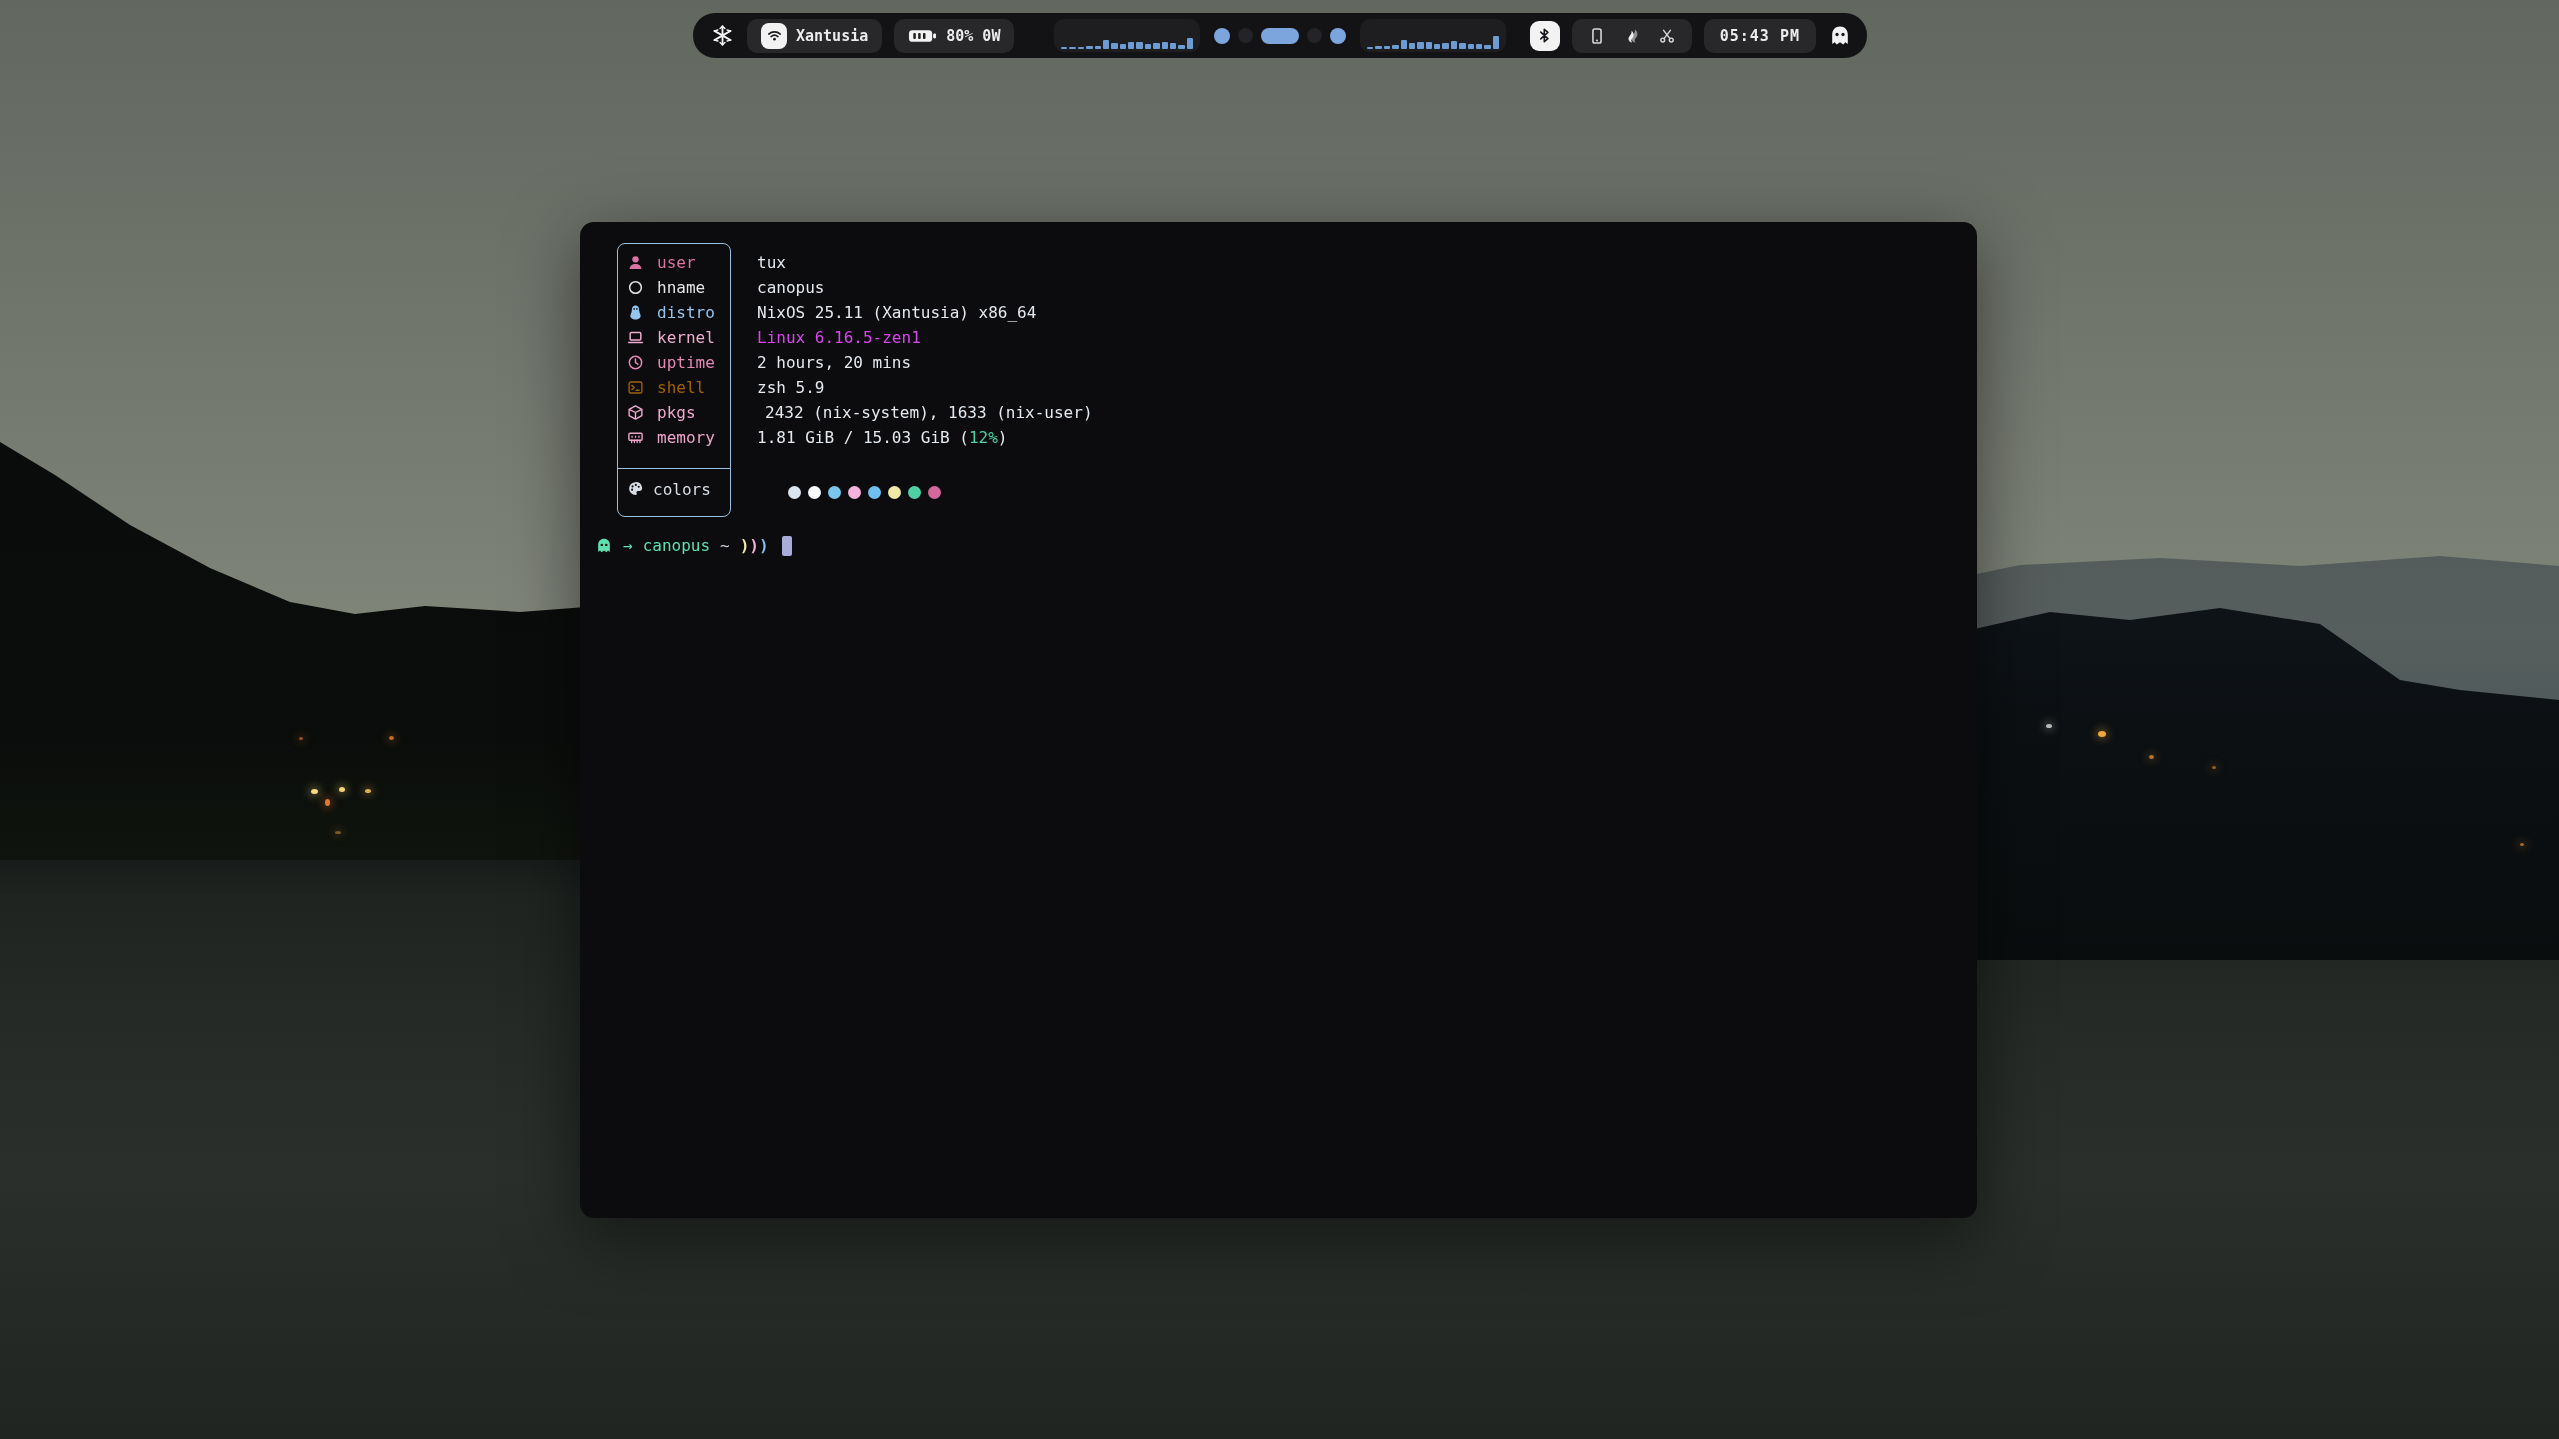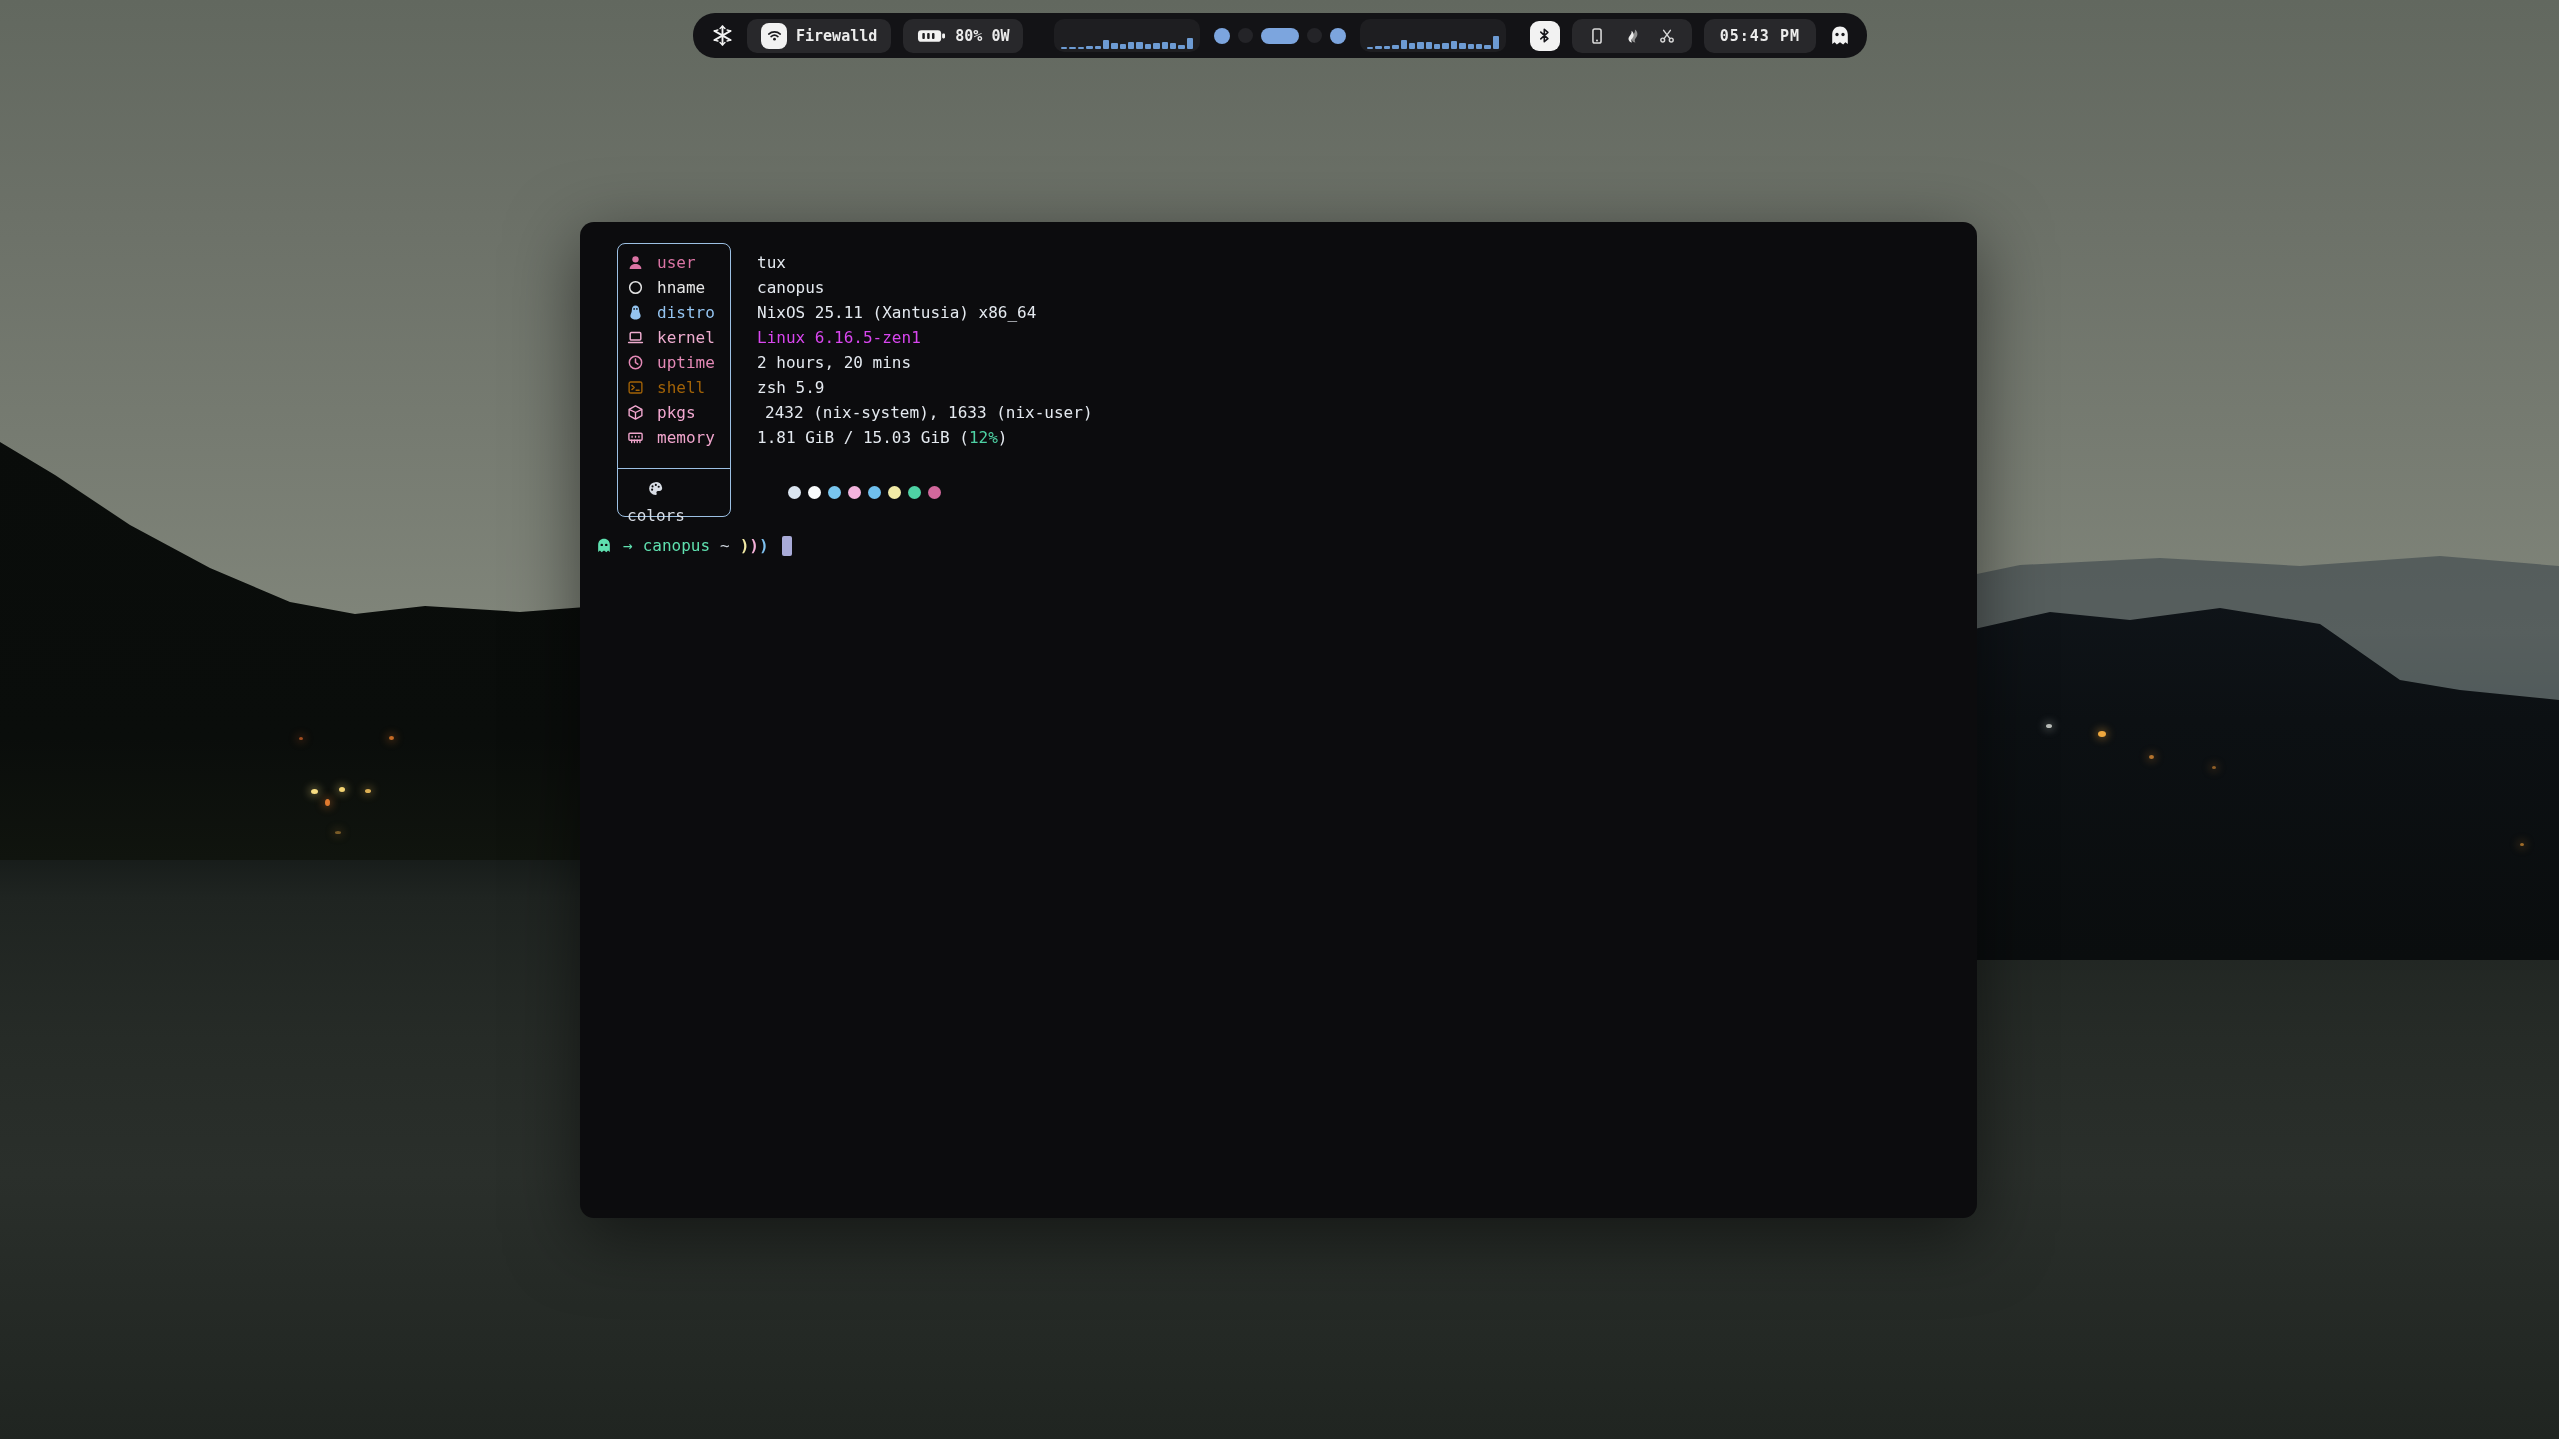--- a/index.html
+++ b/index.html
@@ -55,21 +55,21 @@
   .terminal{position:absolute;left:580px;top:222px;width:1397px;height:996px;background:#0c0c0e;
     border-radius:14px;box-shadow:0 18px 70px rgba(0,0,0,.5);color:#e4e9ef;font-size:16px;}
   .fetch-box{position:absolute;left:37px;top:21px;width:114px;height:274px;border:1.5px solid #9cc0e3;border-radius:8px;box-sizing:border-box;}
   .fetch-divider{position:absolute;left:0;right:0;top:224px;border-top:1.5px solid #9cc0e3;}
   .fetch-labels{position:absolute;left:47px;top:28px;}
   .frow{display:flex;align-items:center;gap:13px;height:25px;}
   .ficon{width:17px;height:17px;display:inline-flex;}
   .ficon svg{width:100%;height:100%;}
   .fetch-values{position:absolute;left:177px;top:28px;}
   .vrow{height:25px;line-height:25px;white-space:pre;}
-  .colors-row{position:absolute;left:47px;top:258px;display:flex;align-items:center;gap:9px;height:25px;color:#d8dde5;flex-direction:column;}
+  .colors-row{position:absolute;left:47px;top:258px;display:flex;align-items:flex-start;gap:9px;height:25px;color:#d8dde5;}
   .palette{position:absolute;left:208px;top:258px;height:25px;display:flex;align-items:center;gap:7px;}
   .swatch{width:13px;height:13px;border-radius:50%;}
   .prompt{position:absolute;left:15px;top:311px;height:25px;display:flex;align-items:center;gap:10px;}
   .p-ghost{width:18px;height:18px;display:inline-flex;color:#5fe0af;}
   .p-ghost svg{width:100%;height:100%;}
   .p-accent{color:#5fe0af;}
   .p-sep{color:#ccd3db;}
   .chev{font-weight:700;}
   .cursor{width:10px;height:20px;background:#a9abd8;border-radius:2px;margin-left:3px;}
 </style>
@@ -106,21 +106,21 @@
             <path stroke-width="1" d="M8 1.5L6.3 3.2M8 1.5l1.7 1.7M8 14.5l-1.7-1.7M8 14.5l1.7-1.7M2.4 4.8l2.4-.6M2.4 11.2l2.4.6M13.6 4.8l-2.4-.6M13.6 11.2l-2.4.6"></path>
           </svg>
         </span>
       <div class="chip">
         <span class="chip-tile">
             <svg viewBox="0 0 16 16">
               <path d="M2.6 6.6a8 8 0 0 1 10.8 0M4.8 9a5 5 0 0 1 6.4 0" fill="none" stroke="#1b1b1f" stroke-width="1.6" stroke-linecap="round"></path>
               <circle cx="8" cy="11.5" r="1.3" fill="#1b1b1f"></circle>
             </svg>
           </span>
-        <span>Firewalld</span>
+        <span>Xantusia</span>
       </div>
       <div class="chip">
         <span class="batt-svg">
             <svg viewBox="0 0 30 16">
               <rect x="1" y="2" width="24" height="12" rx="3.5" fill="#f2f2f2"></rect>
               <rect x="26" y="5.5" width="3" height="5" rx="1.2" fill="#f2f2f2"></rect>
               <rect x="5.5" y="5" width="2.6" height="6" rx="0.9" fill="#202023"></rect>
               <rect x="10.5" y="5" width="2.6" height="6" rx="0.9" fill="#202023"></rect>
               <rect x="15.5" y="5" width="2.6" height="6" rx="0.9" fill="#202023"></rect>
             </svg>

